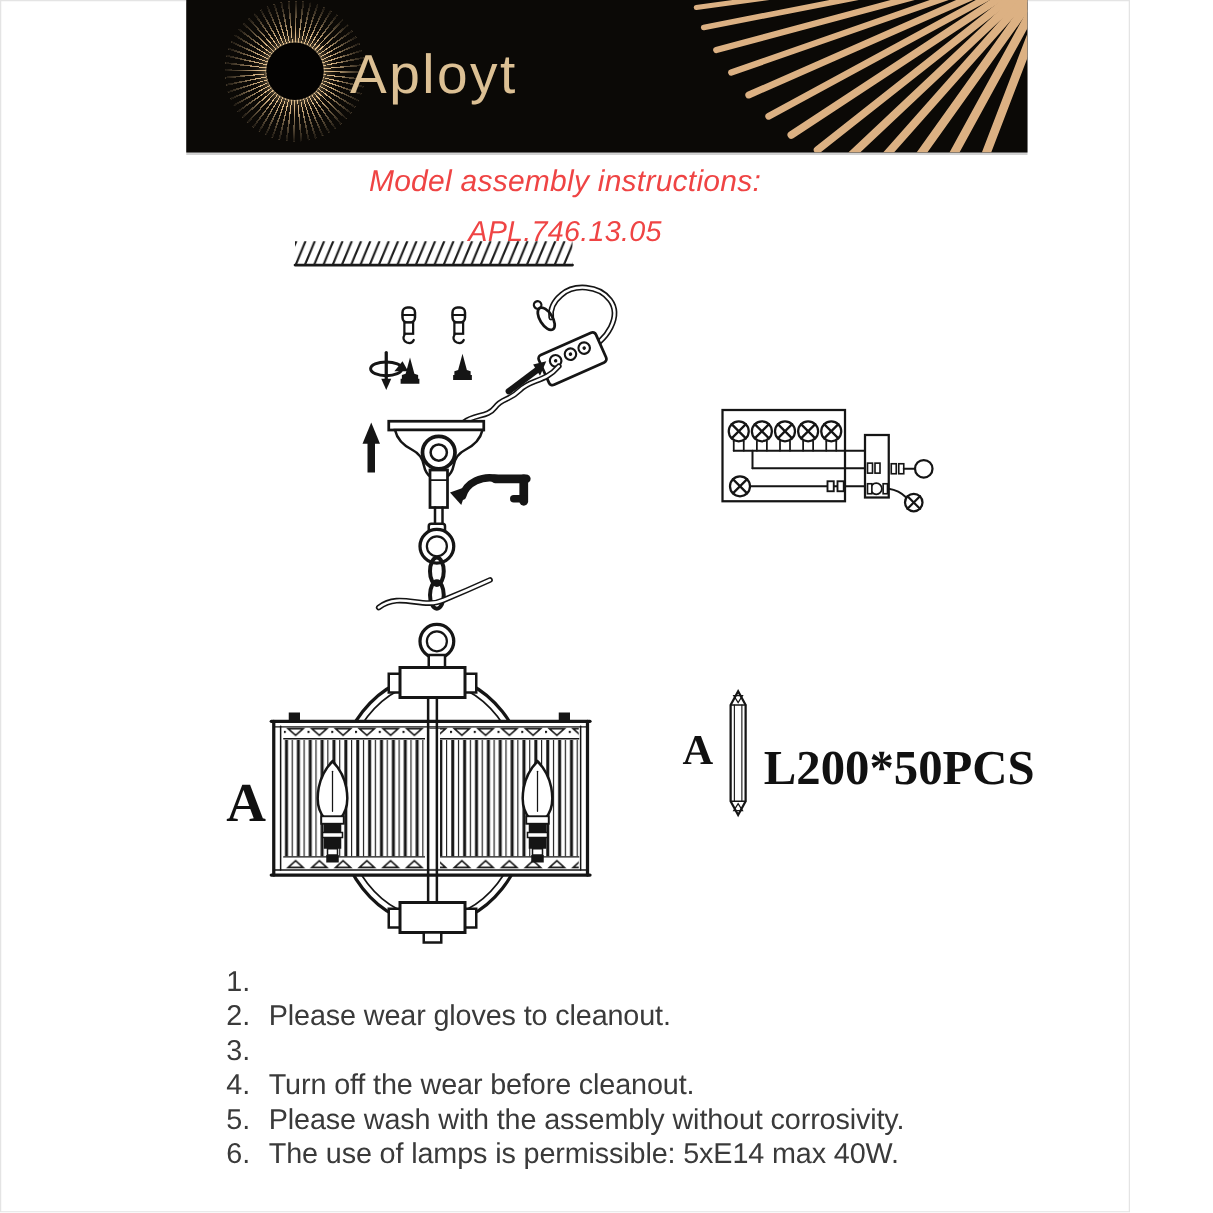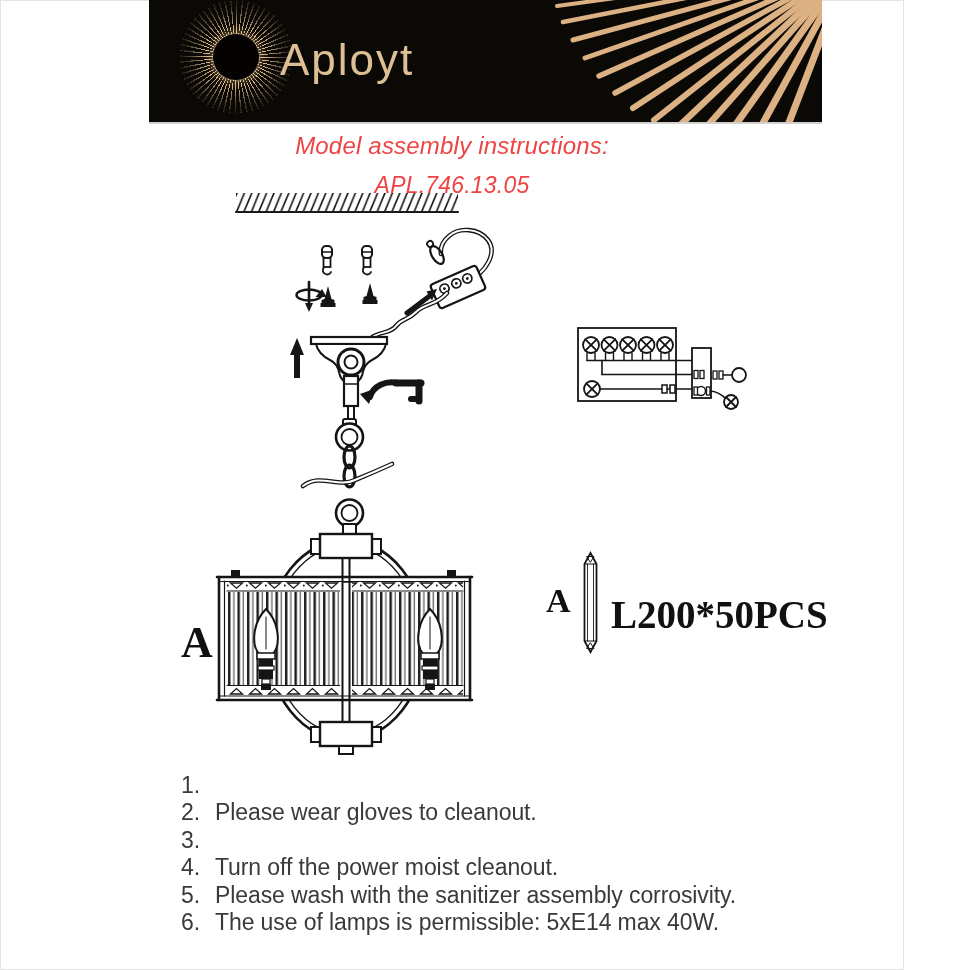--- a/index.html
+++ b/index.html
@@ -342,25 +342,25 @@
     </div>
     <div class="ins-row">
       <span class="ins-num">2.</span>
       <span>Please wear gloves to cleanout.</span>
     </div>
     <div class="ins-row">
       <span class="ins-num">3.</span>
     </div>
     <div class="ins-row">
       <span class="ins-num">4.</span>
-      <span>Turn off the power moist cleanout.</span>
+      <span>Turn off the wear before cleanout.</span>
     </div>
     <div class="ins-row">
       <span class="ins-num">5.</span>
-      <span>Please wash with the sanitizer assembly corrosivity.</span>
+      <span>Please wash with the assembly without corrosivity.</span>
     </div>
     <div class="ins-row">
       <span class="ins-num">6.</span>
       <span>The use of lamps is permissible: 5xE14 max 40W.</span>
     </div>
   </div>
 
 </div>
 
 </body></html>

